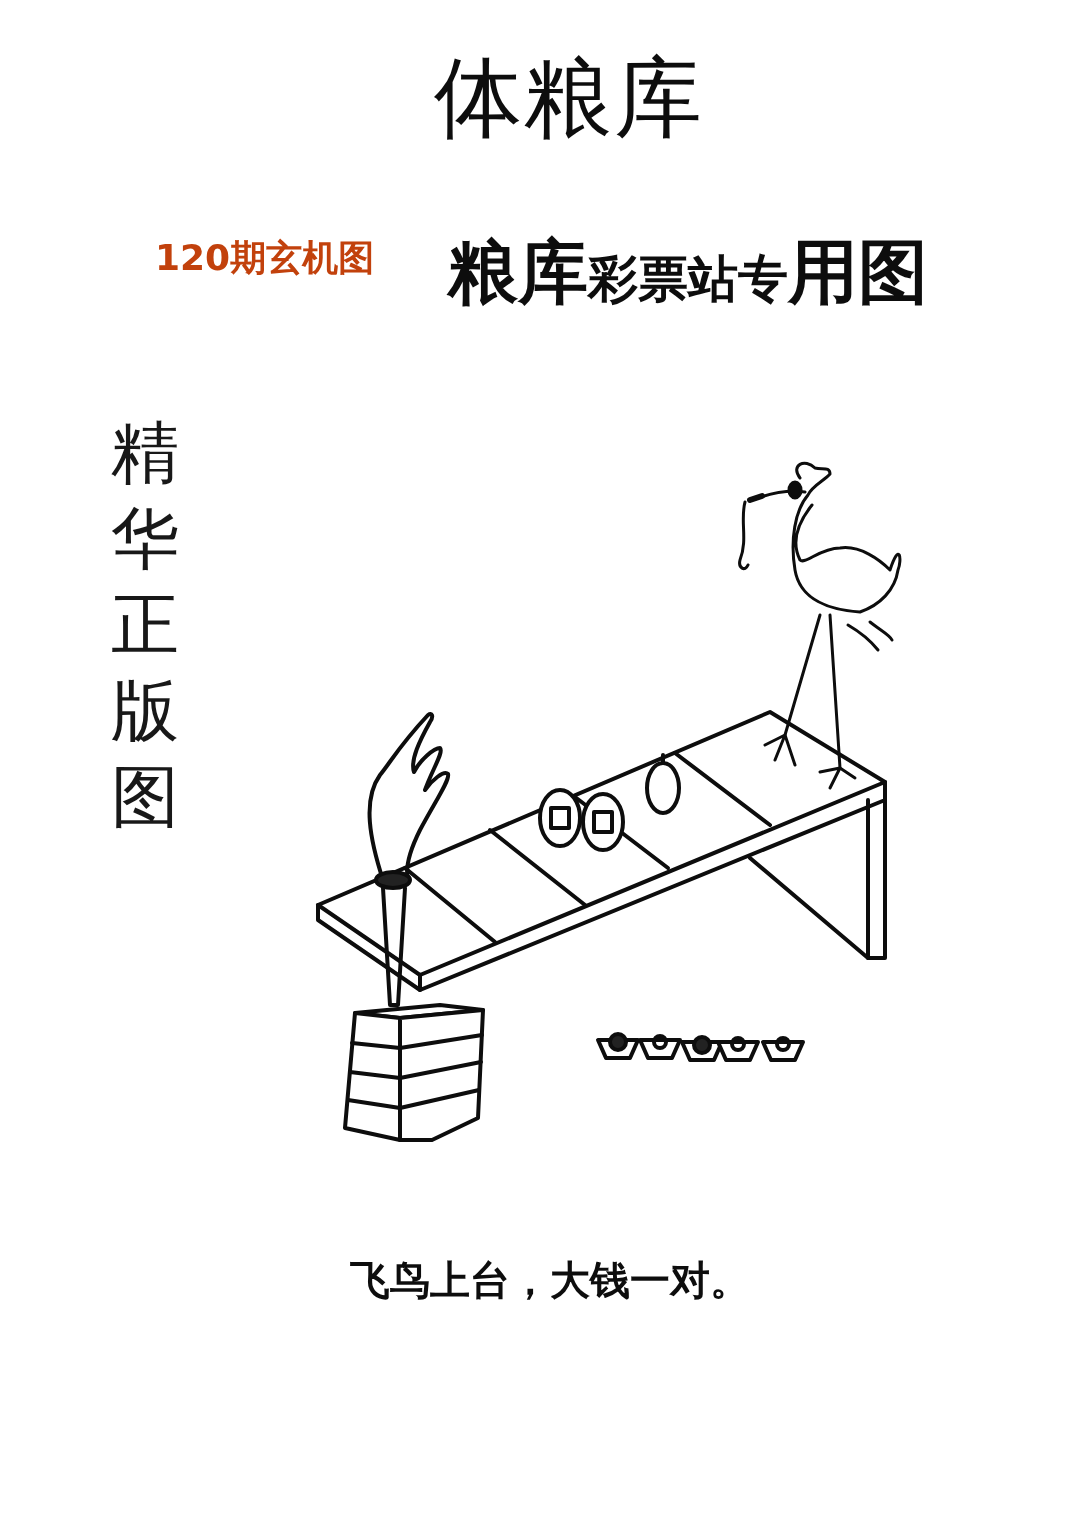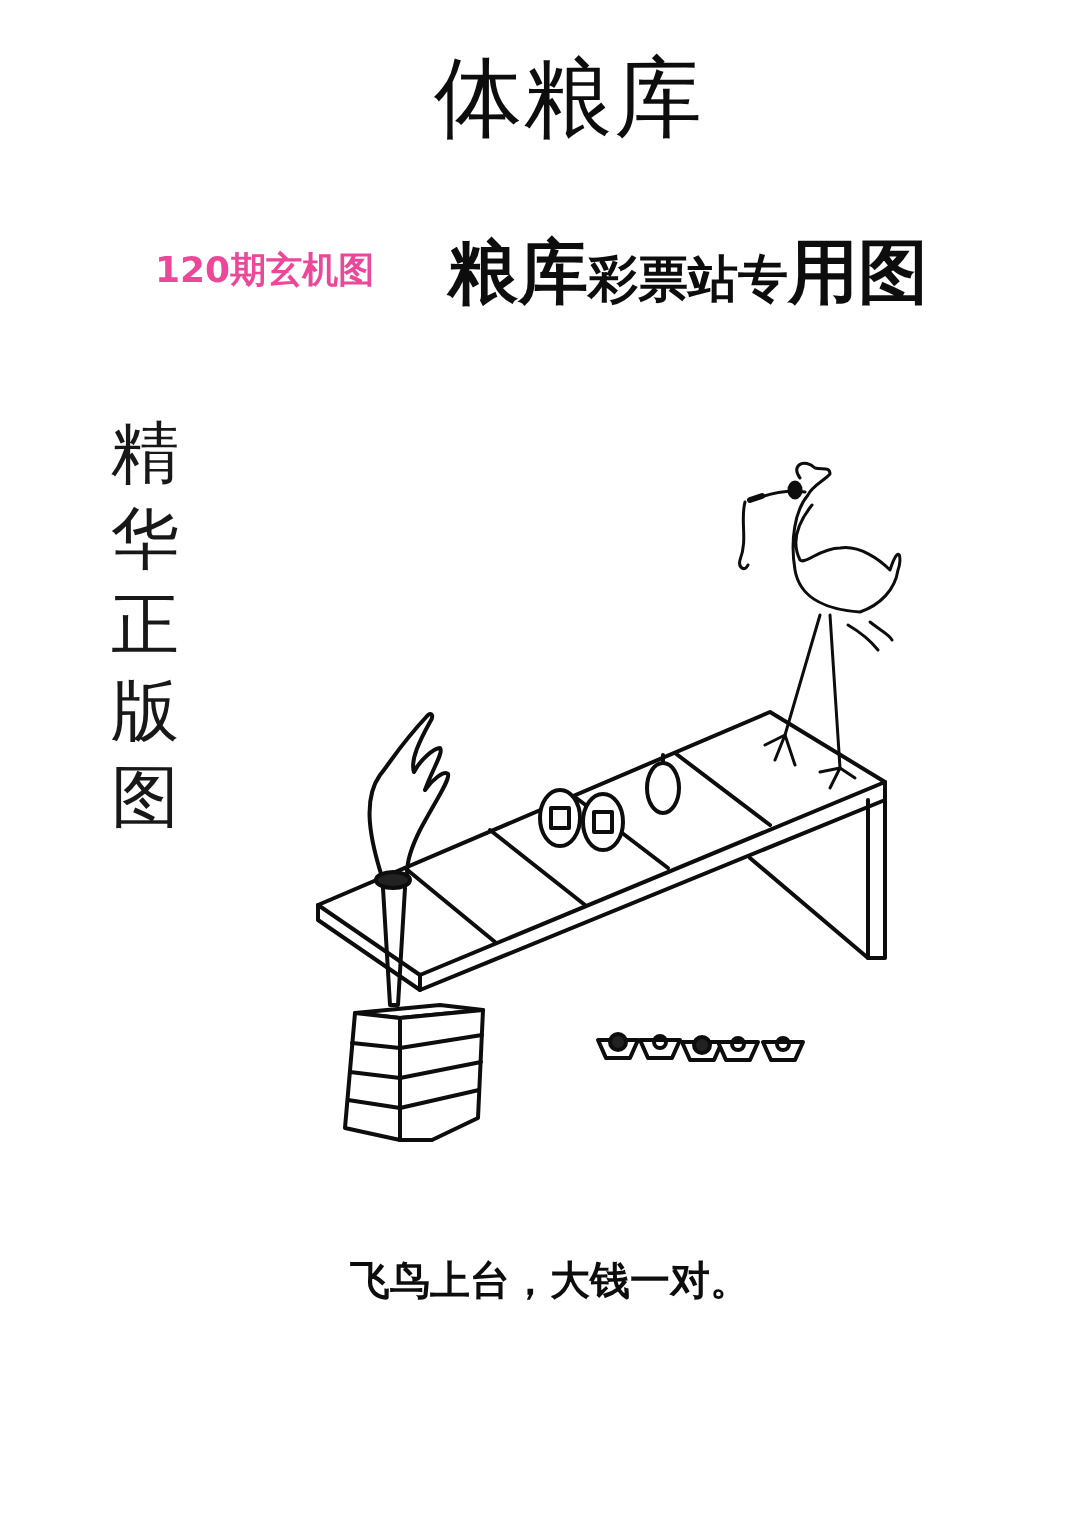--- a/index.html
+++ b/index.html
@@ -1,19 +1,19 @@
 <!DOCTYPE html>
 <html><head>
   <meta charset="utf-8">
   <style>
     html, body { margin: 0; padding: 0; background: #ffffff; }
     body { width: 1080px; height: 1523px; position: relative; overflow: hidden; font-family: "DejaVu Sans", sans-serif; color: #111; }
     .abs { position: absolute; }
     #title { left: 0; width: 1080px; top: 48px; text-align: center; font-family: "DejaVu Serif", serif; font-size: 88px; line-height: 100px; letter-spacing: 2px; color: #0d0d0d; padding-left: 29px; }
-    #issue { left: 155px; top: 244px; font-size: 36px; font-weight: bold; line-height: 52px; color: #ec4899; }
+    #issue { left: 155px; top: 232px; font-size: 36px; font-weight: bold; line-height: 52px; color: #c2410c; }
     #banner { left: 440px; top: 222px; font-size: 70px; font-weight: bold; line-height: 100px; color: #0d0d0d; white-space: nowrap; margin-left: 8px; }
     #banner .small { font-size: 50px; }
     #vertical { left: 105px; top: 410px; width: 80px; font-family: "DejaVu Serif", serif; font-size: 68px; line-height: 86px; text-align: center; color: #181818; }
     #vertical span { display: block; }
     #verse { left: 0; width: 1080px; top: 1250px; text-align: center; font-size: 40px; font-weight: bold; line-height: 60px; color: #0d0d0d; padding-left: 10px; }
     #illustration { left: 300px; top: 450px; }
     svg path, svg line, svg polyline, svg polygon, svg ellipse, svg circle, svg rect { vector-effect: non-scaling-stroke; }
   </style>
 </head>
 <body>

